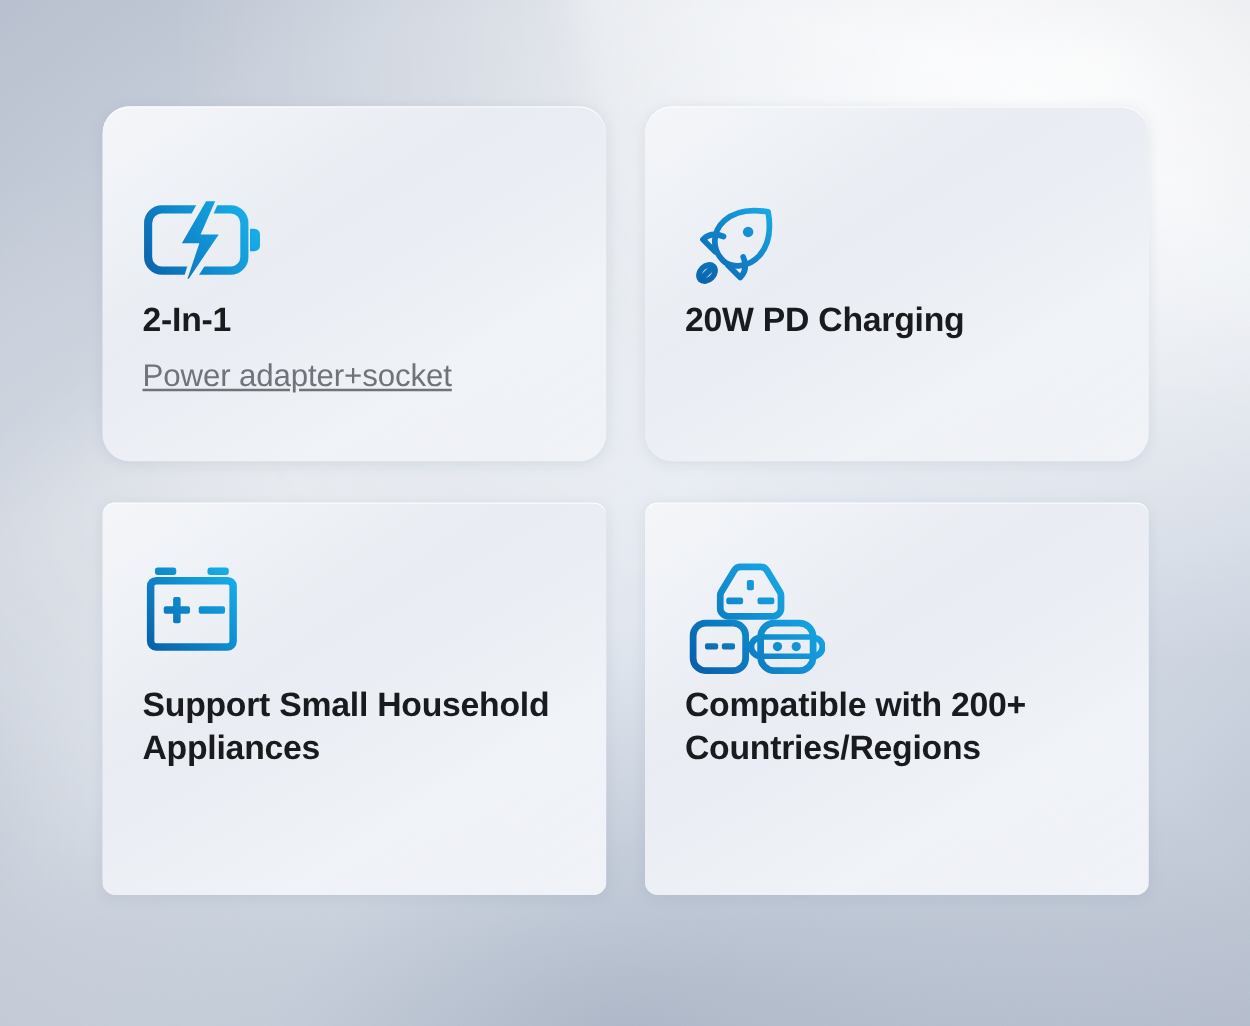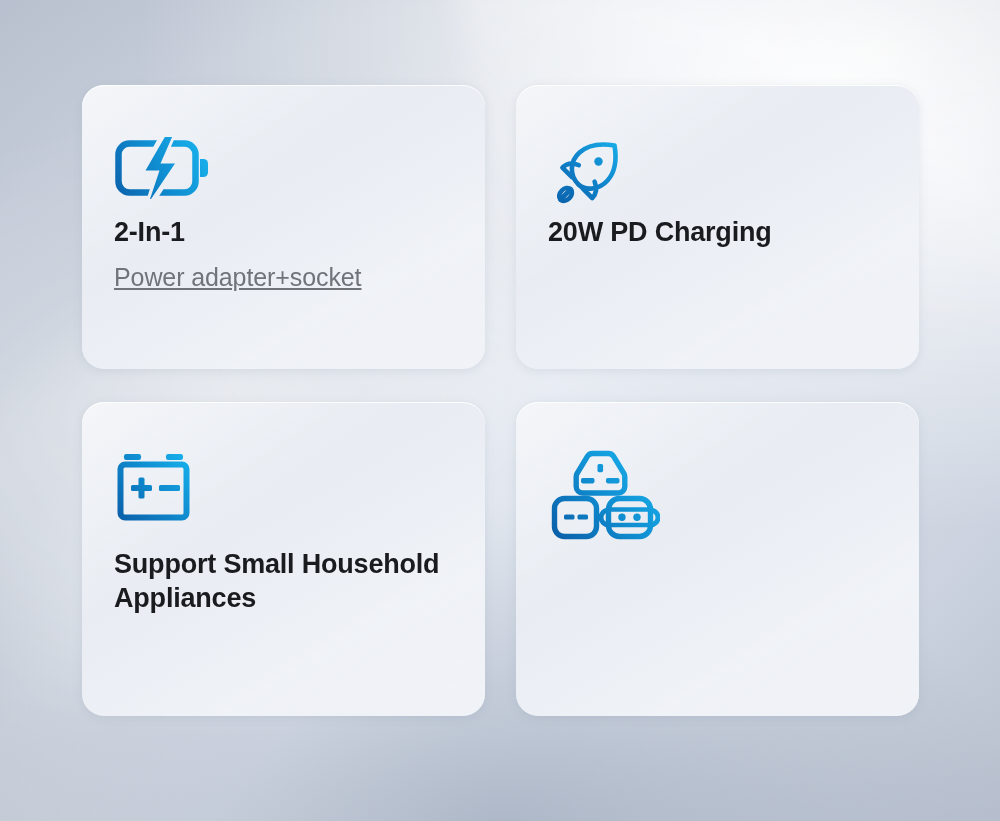--- a/index.html
+++ b/index.html
@@ -66,29 +66,29 @@
     display: grid;
     grid-template-columns: 403px 403px;
     grid-template-rows: 284px 314px;
     column-gap: 31px;
     row-gap: 33px;
   }
 
   .feature-card {
     position: relative;
     border-radius: 22px;
-    padding: 52px 0 0 32px;
+    padding: 76px 0 0 32px;
     background: linear-gradient(150deg, #e7ebf2 0%, #e9edf3 40%, #eff2f7 72%, #e6eaf1 100%);
     box-shadow:
       0 2px 10px rgba(120,134,156,0.16),
       inset 0 1px 0 rgba(255,255,255,0.85);
     overflow: hidden;
   }
 
-  .feature-card.row-2 { padding-top: 45px; }
+  .feature-card.row-2 { padding-top: 45px; border-radius: 10px; }
 
   .card-sheen {
     position: absolute;
     inset: 0;
     pointer-events: none;
     background: linear-gradient(146deg, rgba(255,255,255,0.55) 0%, rgba(255,255,255,0.0) 38%, rgba(255,255,255,0.0) 66%, rgba(255,255,255,0.42) 100%);
   }
 
   .card-icon { position: relative; height: 74px; display: block; }
   .feature-card.row-2 .card-icon { height: 96px; }
@@ -227,15 +227,16 @@
         <rect x="29.5" y="67.5" width="10.5" height="5" rx="1.6" fill="url(#gSock)"></rect>
 
         <rect x="60.5" y="51.5" width="42" height="38" rx="11" stroke="url(#gSock)" stroke-width="5.4" fill="none"></rect>
         <path d="M63 62.5 h37.5 M63 78 h37.5" stroke="url(#gSock)" stroke-width="4.4" stroke-linecap="round"></path>
         <path d="M60.5 63 a6.5 6.5 0 0 0 0 15 M102.5 63 a6.5 6.5 0 0 1 0 15" stroke="url(#gSock)" stroke-width="5" fill="none"></path>
         <circle cx="74" cy="70.2" r="3.7" fill="url(#gSock)"></circle>
         <circle cx="89" cy="70.2" r="3.7" fill="url(#gSock)"></circle>
       </svg>
     </span>
 
+    <div class="card-title">Compatible with 200+ Countries/Regions</div>
   </div>
 
 </div>
 
 </body></html>

